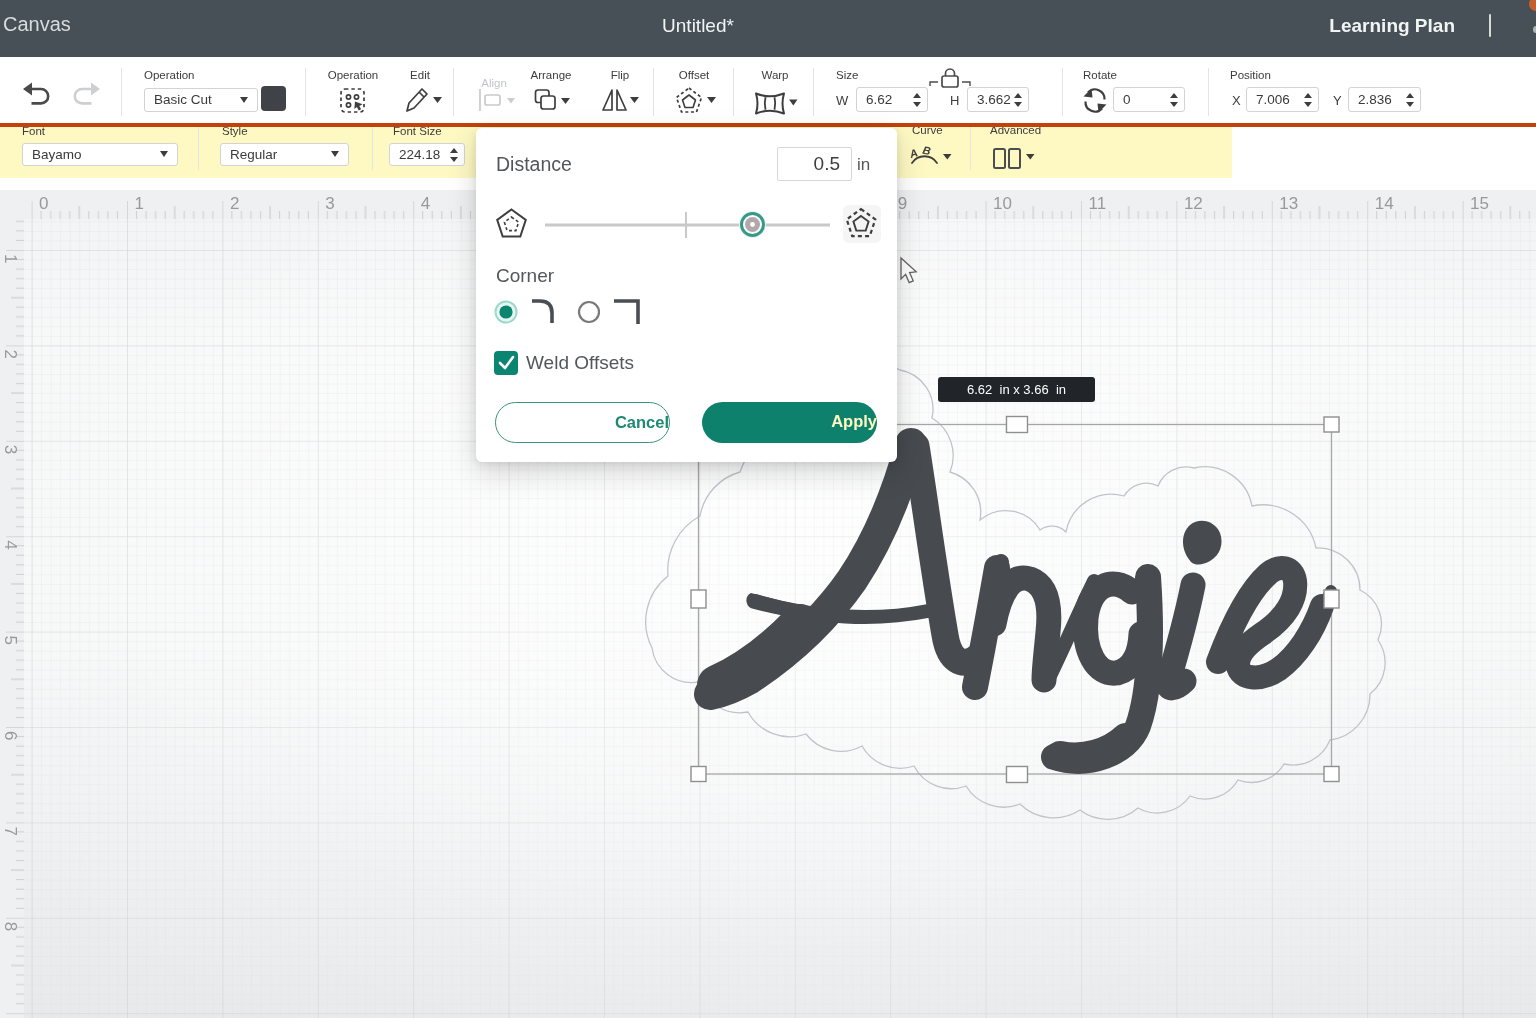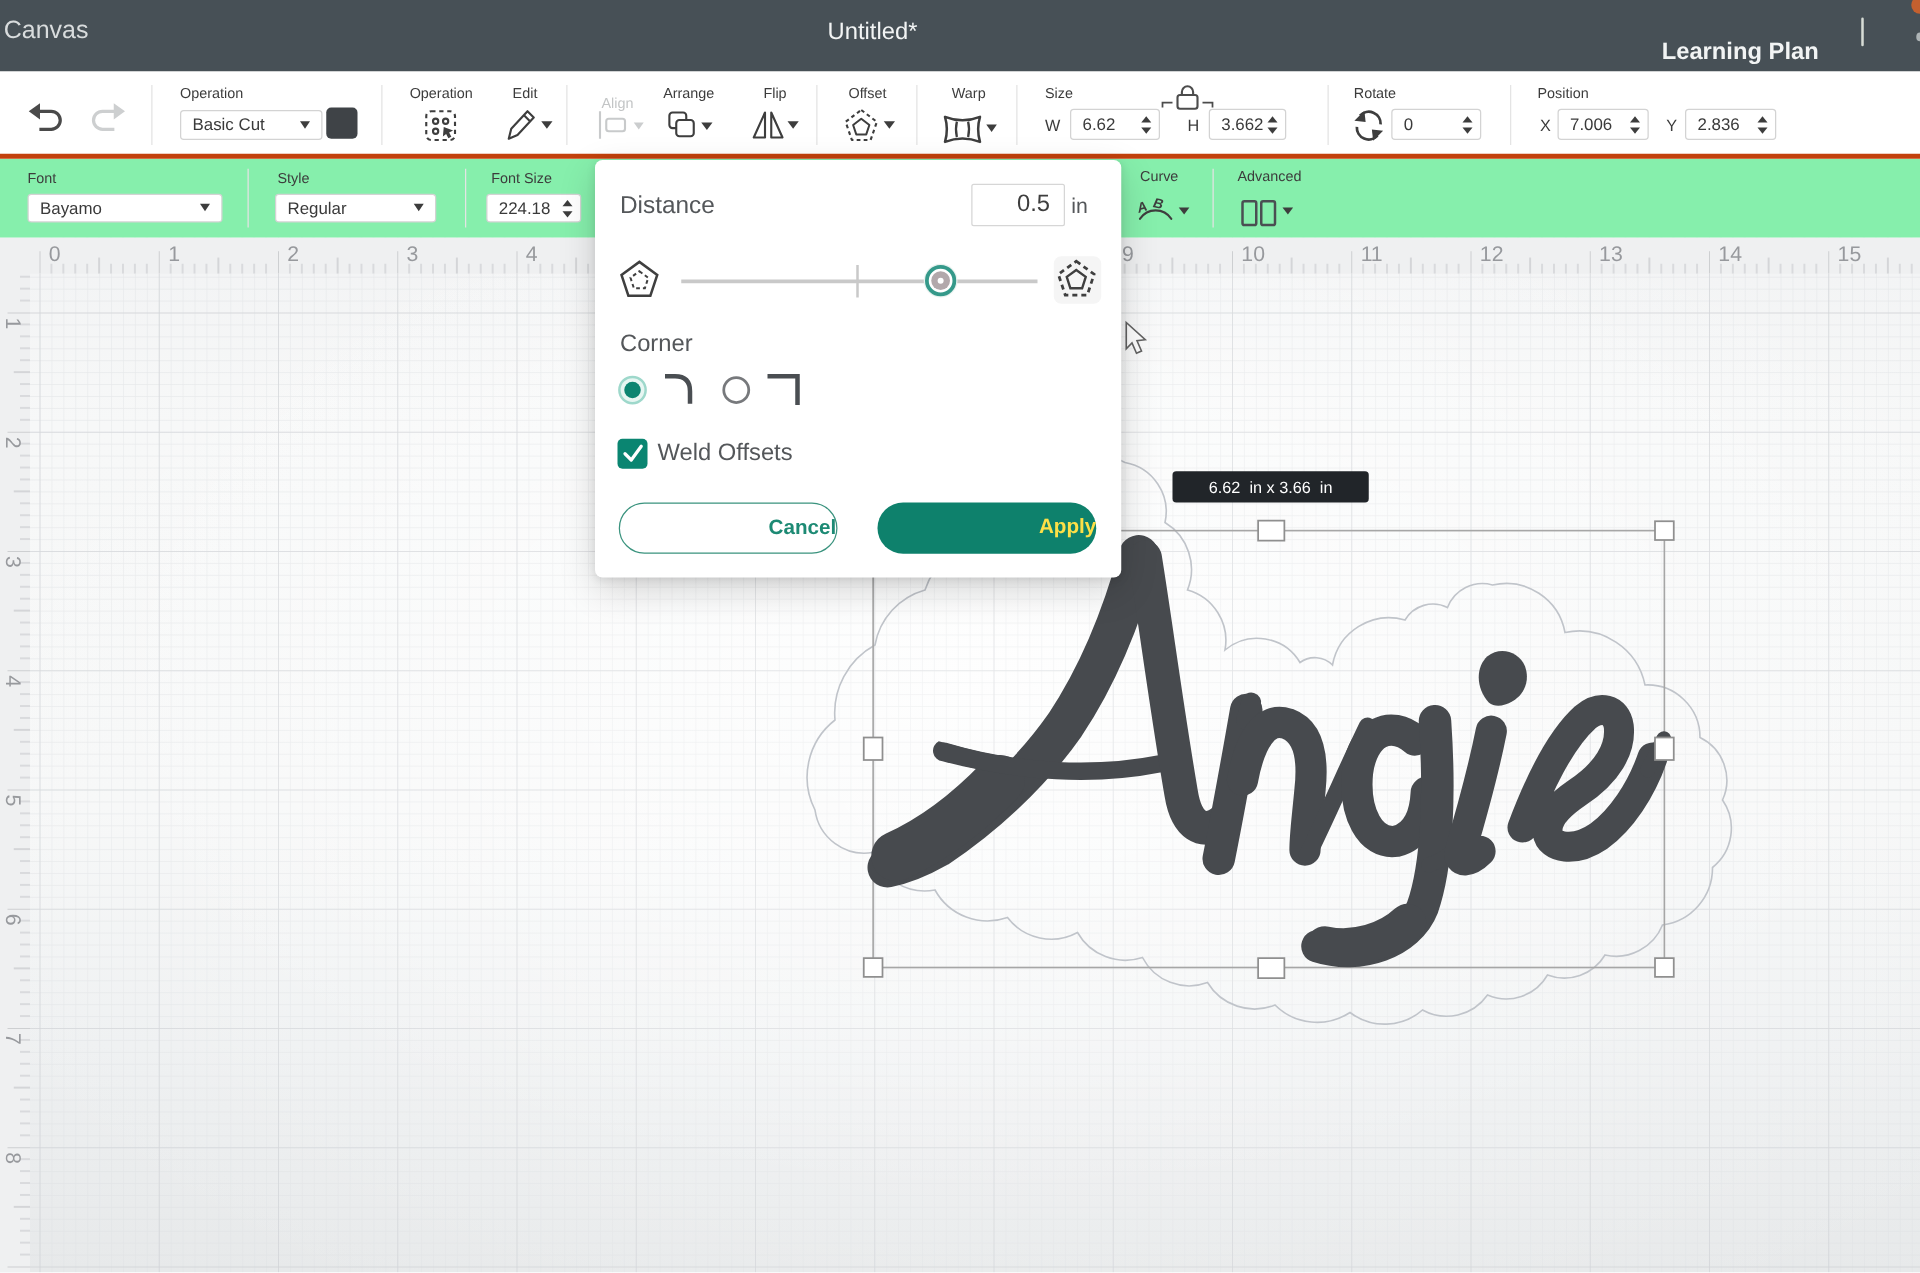--- a/index.html
+++ b/index.html
@@ -1,26 +1,26 @@
 <!DOCTYPE html>
 <html><head>
 <meta charset="utf-8">
 <style>
   * { margin:0; padding:0; box-sizing:border-box; }
   html,body { width:1536px; height:1018px; overflow:hidden; font-family:"Liberation Sans", sans-serif; background:#fff; }
   #stage { position:relative; width:1536px; height:1018px; overflow:hidden; }
   #topbar { position:absolute; left:0; top:0; width:1536px; height:57px; background:#475056; z-index:5; }
   #topbar .canvas-t { position:absolute; left:3px; top:13px; font-size:20px; color:#d9dcdd; }
   #topbar .untitled { position:absolute; left:0; right:140px; top:15px; text-align:center; font-size:19px; color:#f2f4f4; }
-  #topbar .lp { position:absolute; right:81px; top:15px; font-size:19px; font-weight:bold; color:#f2f4f4;margin-top:16px; }
+  #topbar .lp { position:absolute; right:81px; top:15px; font-size:19px; font-weight:bold; color:#f2f4f4; }
   #topbar .vdiv { position:absolute; left:1488.5px; top:14px; width:2.5px; height:23px; background:#d7dcd6; border-radius:1px; }
   #topbar .avatar { position:absolute; left:1529px; top:-3px; width:14px; height:14px; border-radius:50%; background:#c4602f; }
   #topbar .dot2 { position:absolute; left:1533px; top:26px; width:6px; height:7px; border-radius:50%; background:#aeb4b6; }
   #row1 { position:absolute; left:0; top:57px; width:1536px; height:70px; background:#fff; border-bottom:4px solid #c2410c; z-index:4; }
-  #row2 { position:absolute; left:0; top:127px; width:1536px; height:63px; background:#86efac; z-index:3; }
+  #row2 { position:absolute; left:0; top:115px; width:1232px; height:63px; background:#fef9c3; z-index:3; }
   .lbl { position:absolute; font-size:11.5px; color:#3c3c3c; white-space:nowrap; }
   .lblc { transform:translateX(-50%); }
   .gray { color:#c3c5c6 !important; }
   .vsep { position:absolute; width:1px; background:#e4e4e4; }
   .inputbox { position:absolute; border:1px solid #d3d3d3; border-radius:3px; background:#fff; font-size:13.5px; color:#3a3a3a; white-space:nowrap; }
   .ddcaret { position:absolute; width:0; height:0; border-left:4.5px solid transparent; border-right:4.5px solid transparent; border-top:6px solid #3d3d3d; }
   .spin { position:absolute; right:5px; top:50%; transform:translateY(-50%); width:9px; height:14px; }
   .spin:before { content:""; position:absolute; left:0; top:0; border-left:4.5px solid transparent; border-right:4.5px solid transparent; border-bottom:5.5px solid #3d3d3d; }
   .spin:after { content:""; position:absolute; left:0; bottom:0; border-left:4.5px solid transparent; border-right:4.5px solid transparent; border-top:5.5px solid #3d3d3d; }
   #canvas { position:absolute; left:0; top:190px; width:1536px; height:828px;
@@ -28,21 +28,21 @@
       radial-gradient(ellipse 1000px 560px at 52% 42%, rgba(255,255,255,0.8), rgba(255,255,255,0) 75%),
       linear-gradient(180deg, #f2f3f4 0%, #f7f8f8 18%, #f6f7f7 55%, #eef0f1 78%, #e7e9ea 100%);
     z-index:1; }
   #canvassvg { position:absolute; left:0; top:190px; z-index:2; }
   #dialog { position:absolute; left:476px; top:128px; width:421px; height:334px; background:#fff; border-radius:6px;
     box-shadow:0 10px 30px rgba(0,0,0,0.16), 0 2px 8px rgba(0,0,0,0.10); z-index:6; }
   .dtext { position:absolute; font-size:19px; color:#54575a; white-space:nowrap; }
   .pill { position:absolute; top:274px; width:175px; height:41px; border-radius:21px; font-size:16.5px; font-weight:bold;
     text-align:right; line-height:39px; }
   #cancelbtn { left:19px; border:1.5px solid #3a937e; color:#1d8a74; background:#fff; }
-  #applybtn { left:226px; background:#0e816c; color:#fde047; }
+  #applybtn { left:226px; background:#0e816c; color:#fef9c3; }
   #dinput { position:absolute; left:301px; top:19px; width:75px; height:34px; border:1px solid #d6d6d6; border-radius:2px;
     font-size:19px; color:#3e3e3e; text-align:right; line-height:32px; padding-right:11px; }
   #tooltip { position:absolute; left:938px; top:377px; width:157px; height:25px; background:#212529; border-radius:3px;
     color:#fff; font-size:13px; text-align:center; line-height:25px; z-index:3; }
 </style>
 </head>
 <body>
 <div id="stage">
   <div id="canvas"></div>
   <svg id="canvassvg" width="1536" height="828" viewBox="0 190 1536 828">

